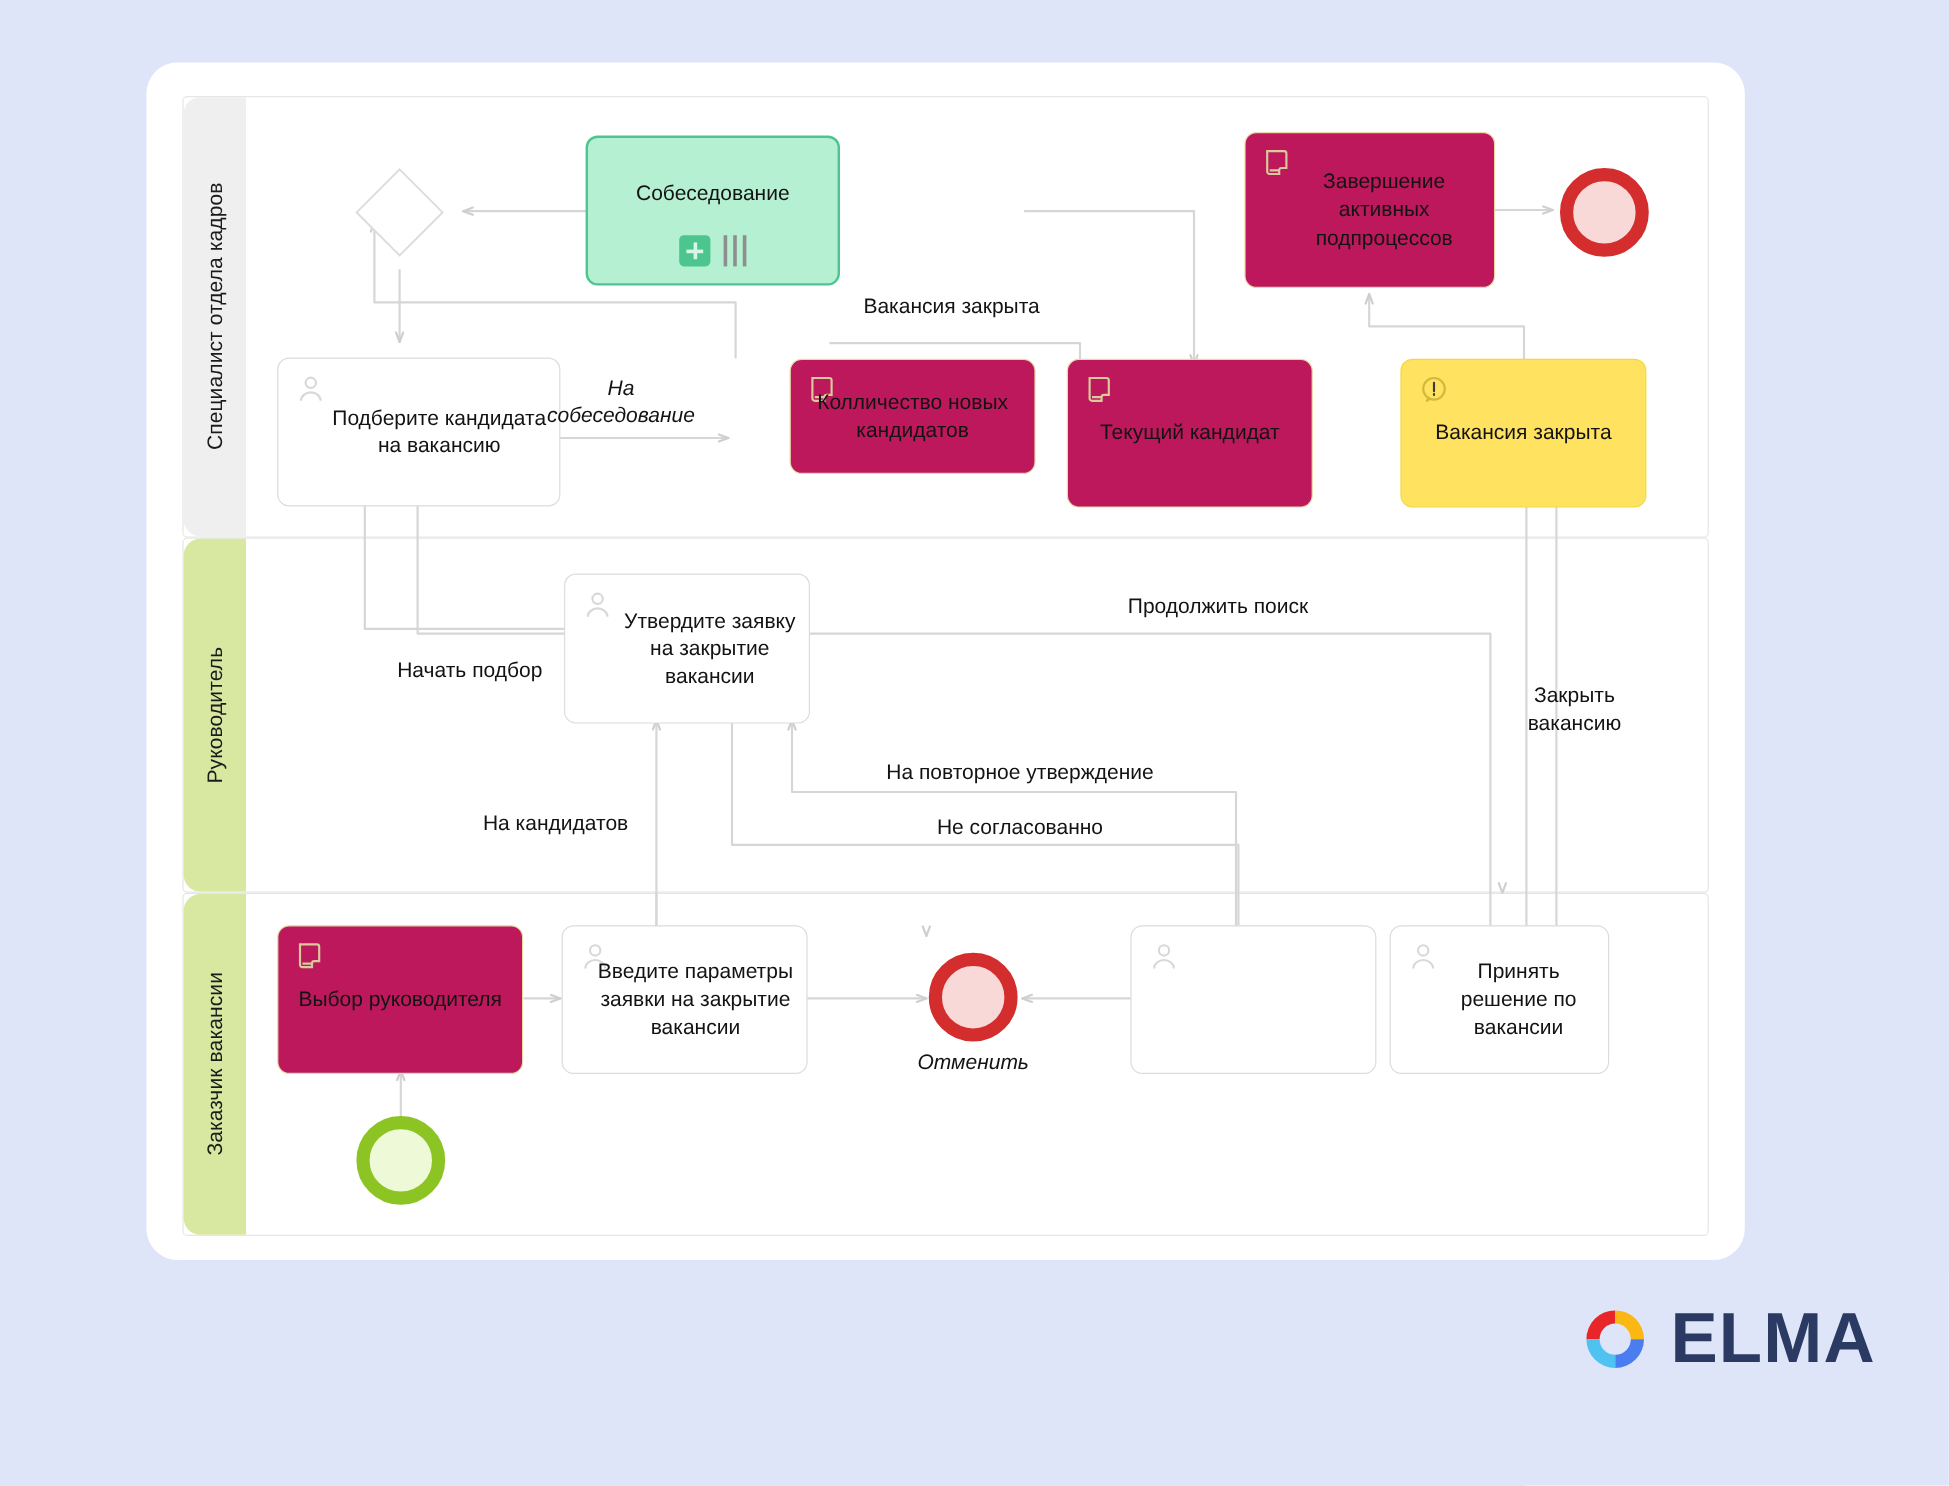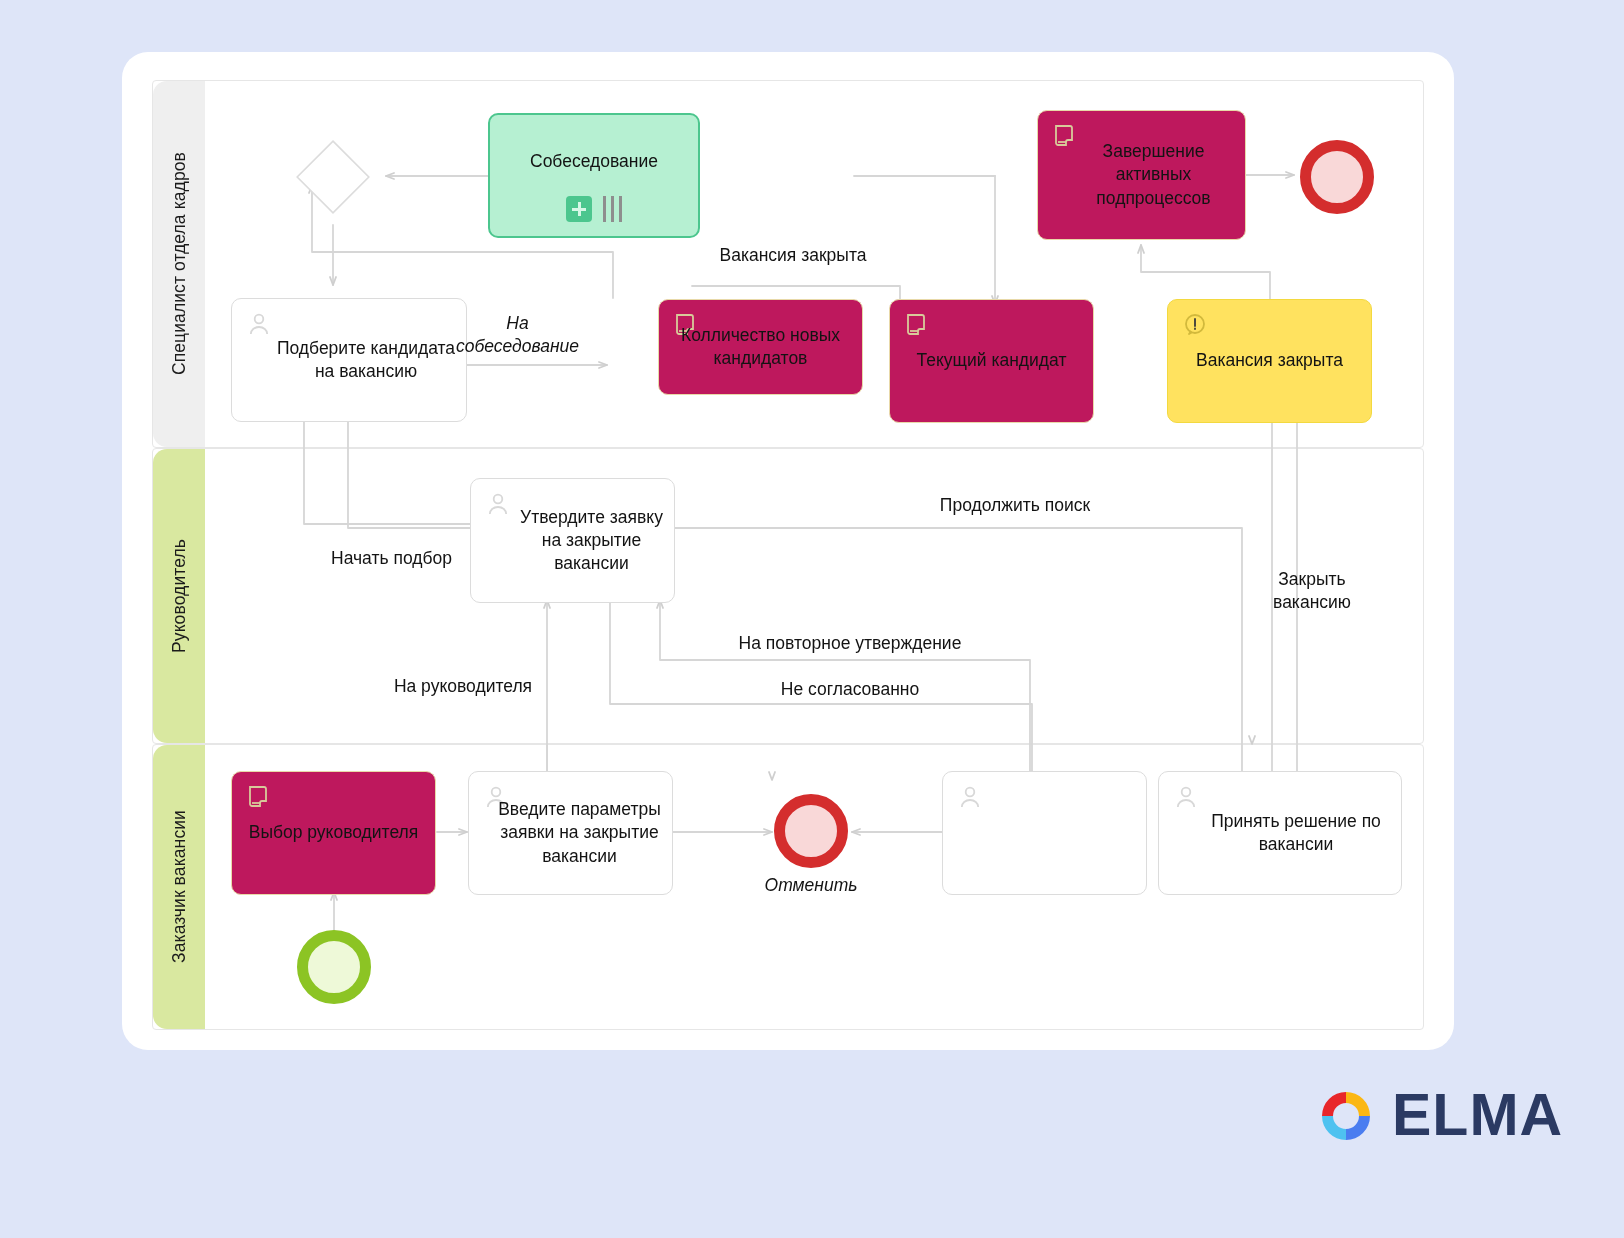--- a/index.html
+++ b/index.html
@@ -331,21 +331,21 @@
 
     <div class="node task-plain" style="left:790px; top:691px; width:205px; height:124px;">
       <span class="ico">
         <svg viewBox="0 0 26 26">
             <circle cx="13" cy="8" r="4.3" fill="none" stroke="#d8d8d8" stroke-width="1.8"></circle>
             <path d="M4.8,23 a8.2,7 0 0 1 16.4,0" fill="none" stroke="#d8d8d8" stroke-width="1.8"></path>
           </svg>
       </span>
     </div>
 
-    <div class="node task-plain" style="left:1006px; top:691px; width:244px; height:124px;">
+    <div class="node task-plain" style="left:1006px; top:691px; width:183px; height:124px;">
       <span class="ico">
         <svg viewBox="0 0 26 26">
             <circle cx="13" cy="8" r="4.3" fill="none" stroke="#d8d8d8" stroke-width="1.8"></circle>
             <path d="M4.8,23 a8.2,7 0 0 1 16.4,0" fill="none" stroke="#d8d8d8" stroke-width="1.8"></path>
           </svg>
       </span>
       <span class="label" style="padding-left:32px;">Принять решение по вакансии</span>
     </div>
 
     <div class="event ev-start" style="left:145px; top:850px; width:74px; height:74px;"></div>
@@ -355,21 +355,21 @@
 
     <div class="elabel" style="left:516px; top:164px; width:250px;">Вакансия закрыта</div>
 
     <div class="elabel" style="left:152px; top:467px; width:175px;">Начать подбор</div>
 
     <div class="elabel" style="left:738px; top:414px; width:250px;">Продолжить поиск</div>
 
     <div class="elabel" style="left:1090px; top:488px; width:140px;">Закрыть
 вакансию</div>
 
-    <div class="elabel" style="left:206px; top:595px; width:210px;">На руководителя</div>
+    <div class="elabel" style="left:206px; top:595px; width:210px;">На кандидатов</div>
 
     <div class="elabel" style="left:538px; top:552px; width:320px;">На повторное утверждение</div>
 
     <div class="elabel" style="left:558px; top:598px; width:280px;">Не согласованно</div>
 
     <div class="elabel" style="left:574px; top:794px; width:170px;font-style:italic;">Отменить</div>
 
   </div>
 
   <div class="logo">

